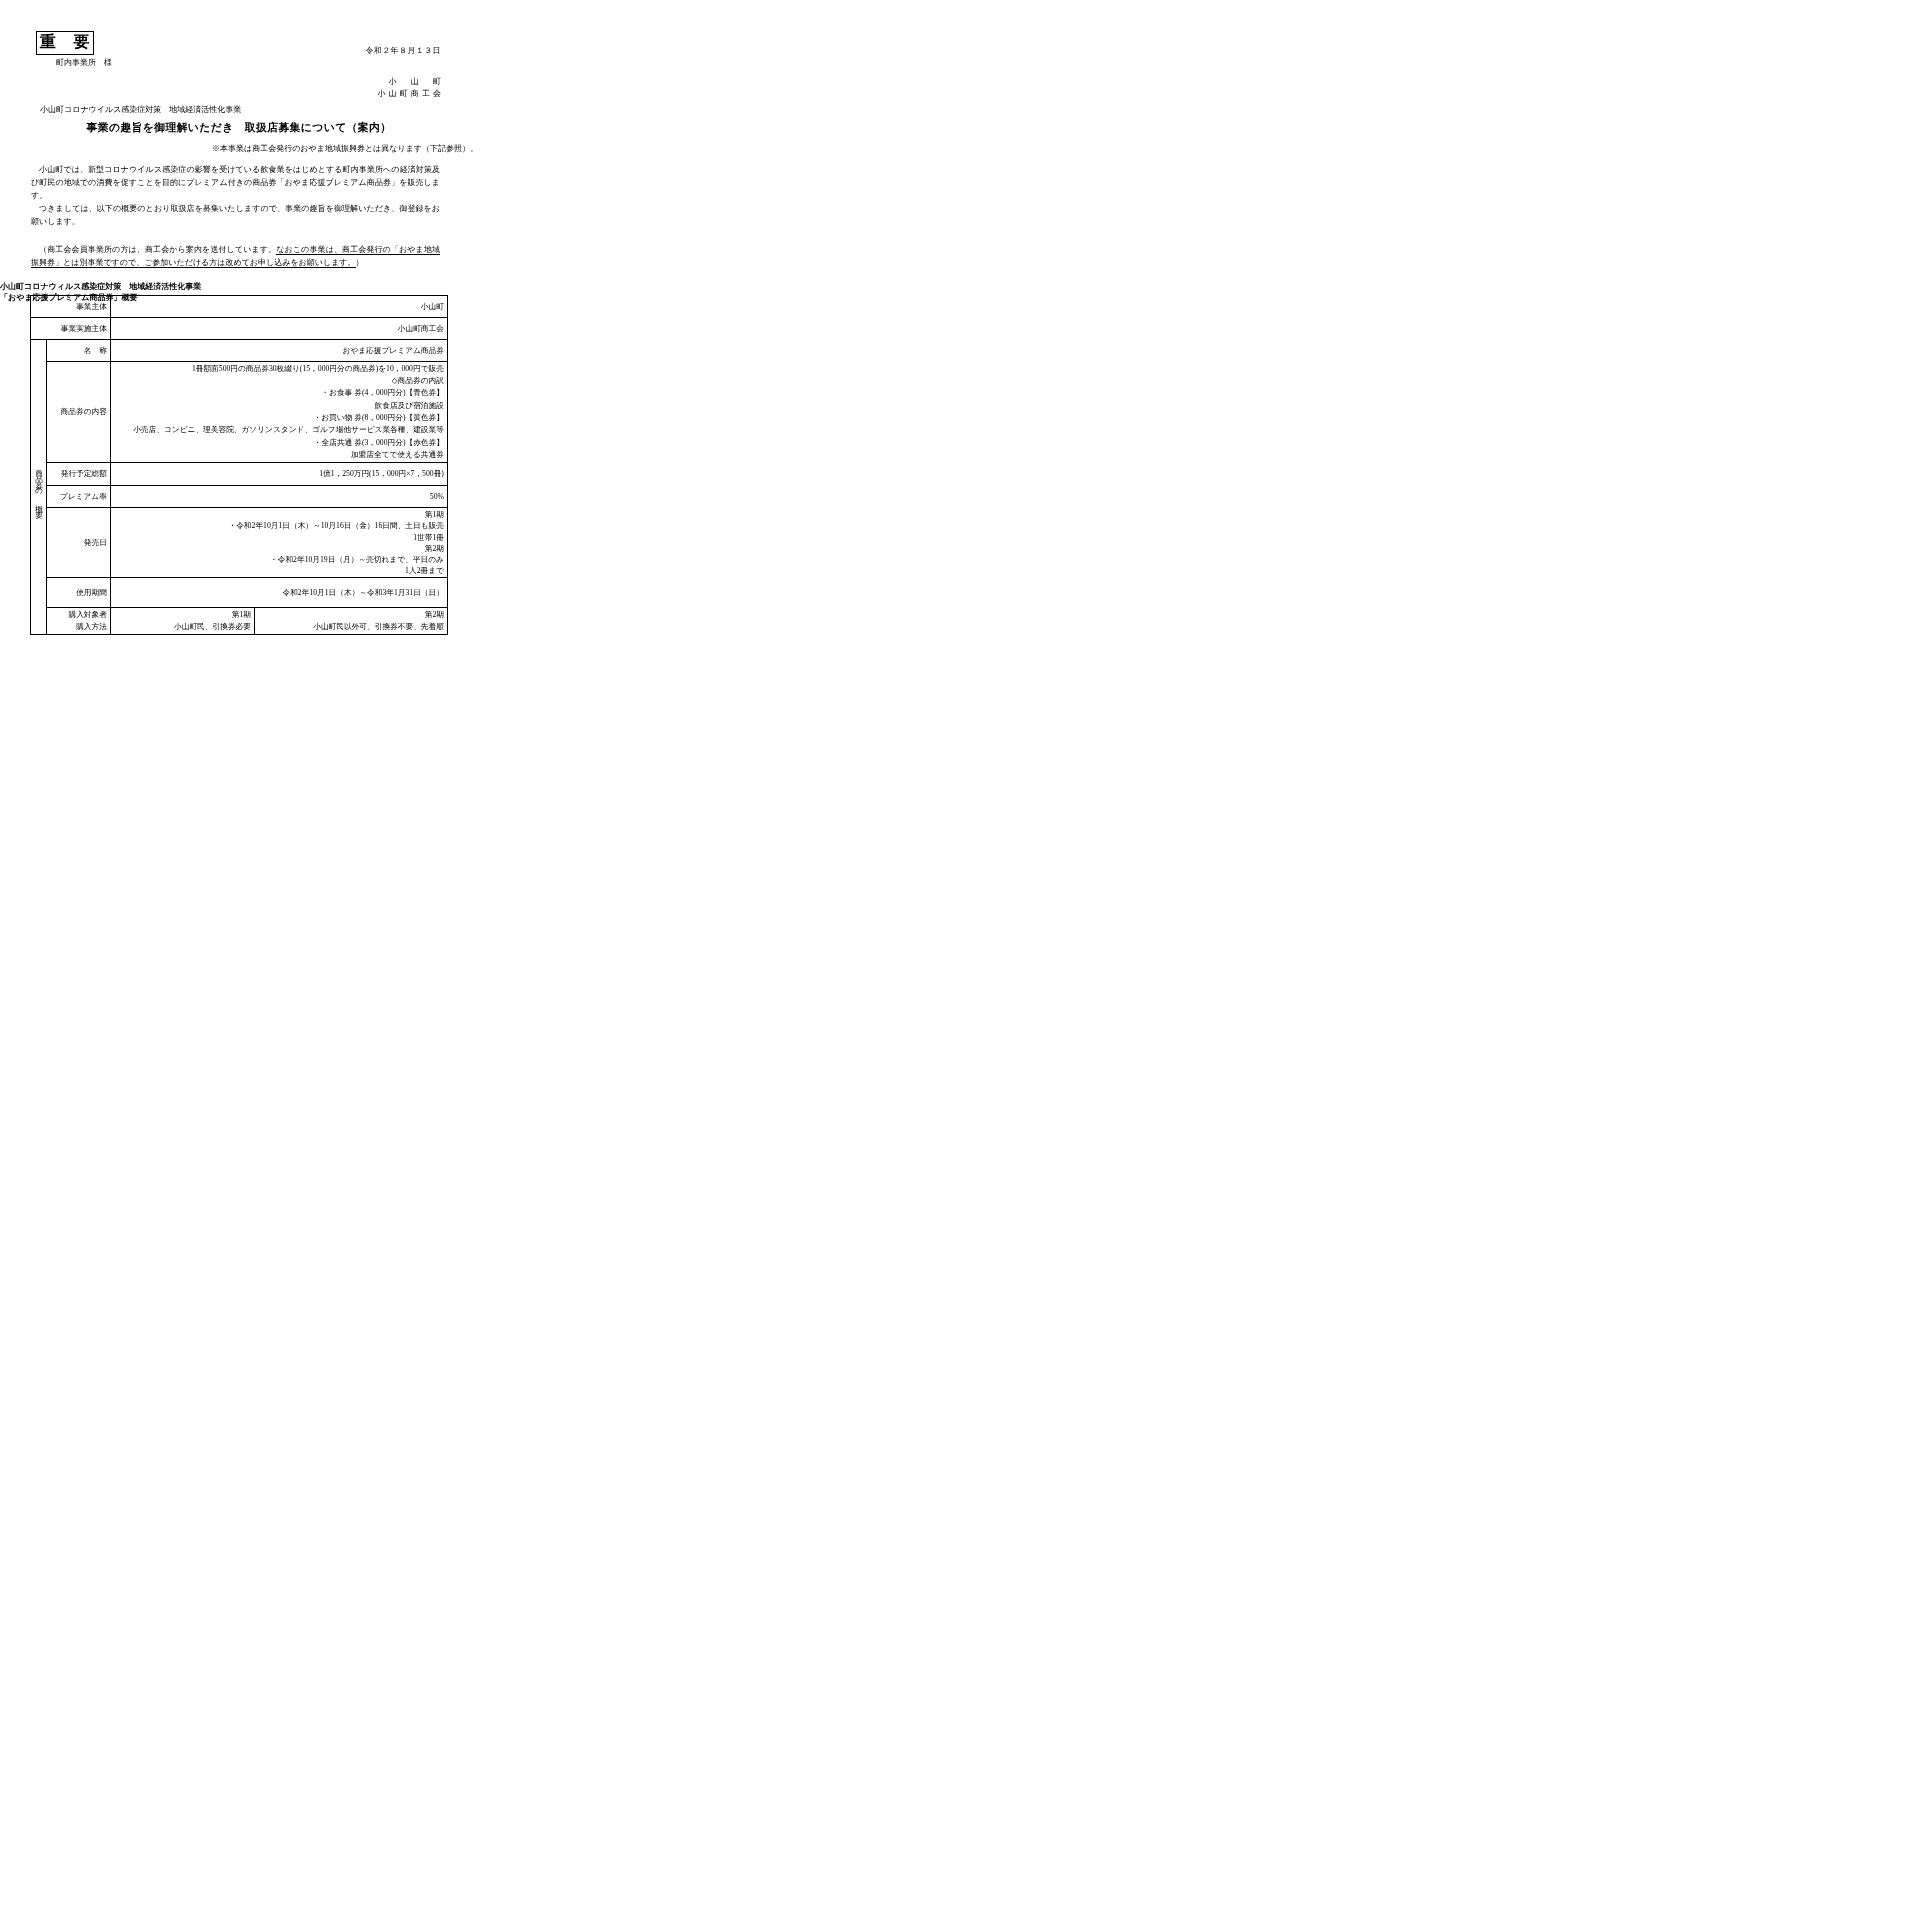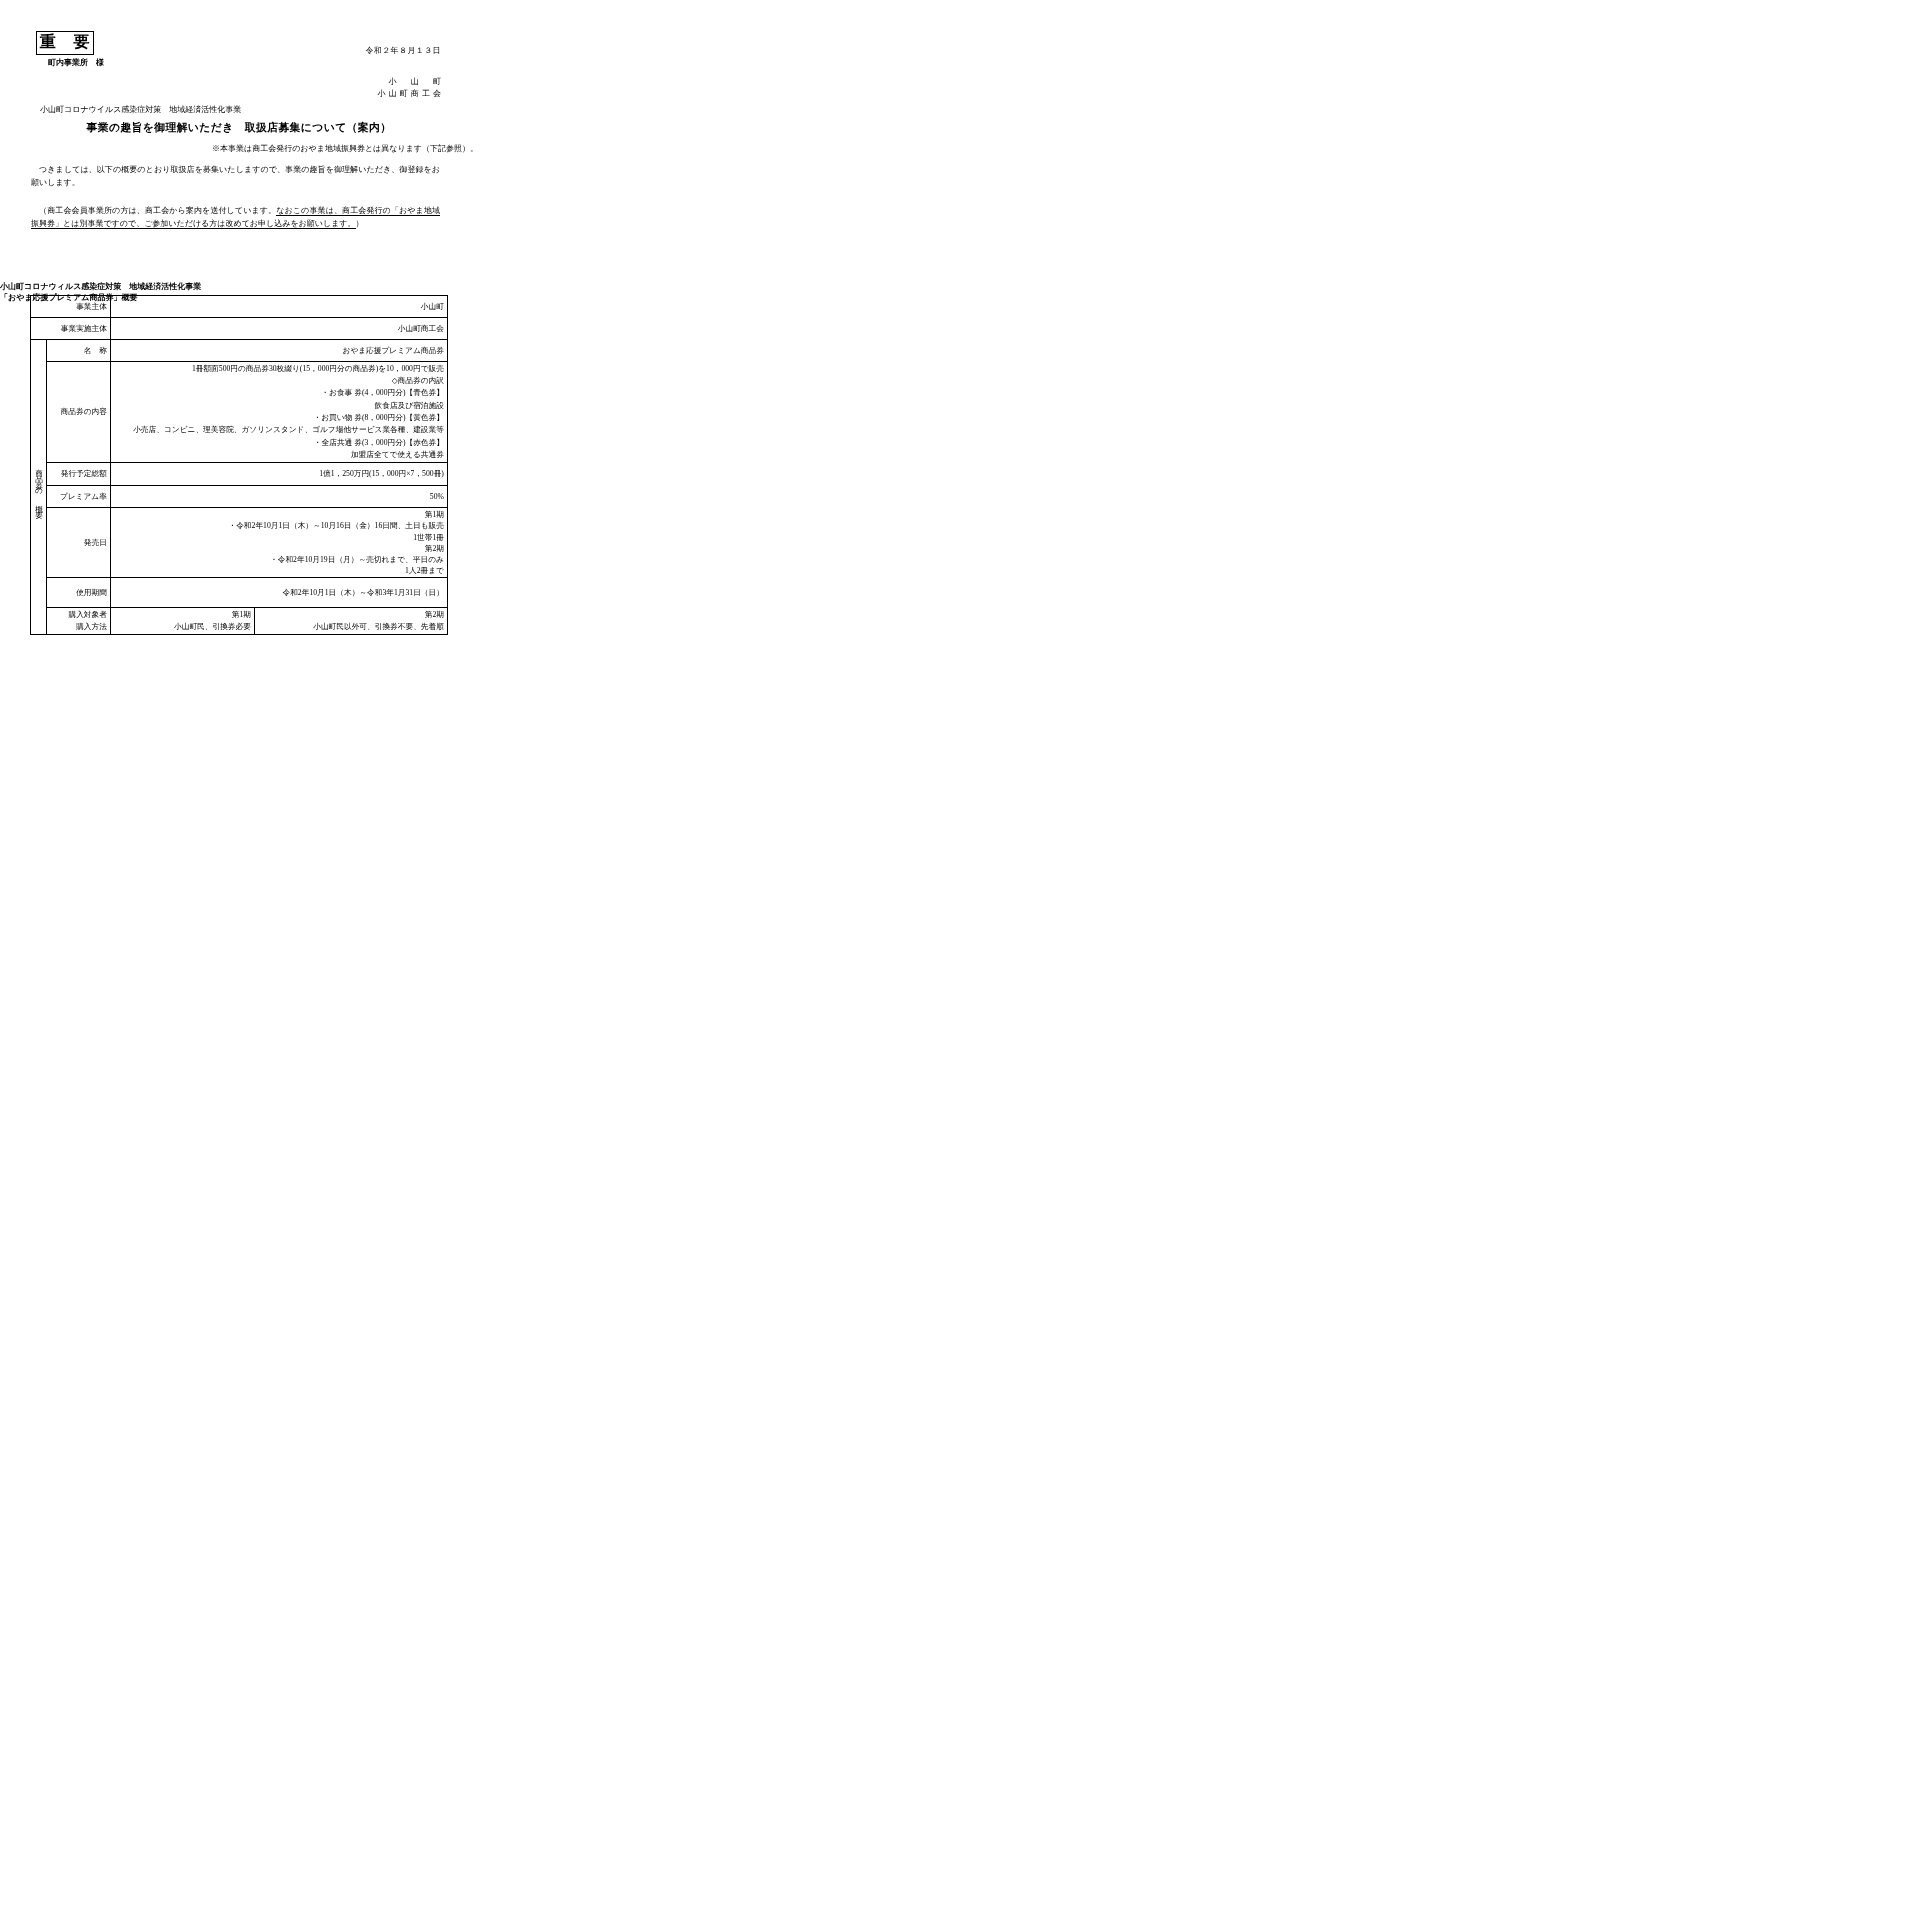--- a/index.html
+++ b/index.html
@@ -11,21 +11,21 @@
     font-size:8px;
     overflow:hidden;
   }
   
   .important-box{
     position:absolute;left:36px;top:31px;width:56px;height:21.6px;
     border:1.2px solid #000;
     display:flex;align-items:center;justify-content:center;
     font-size:16px;font-weight:bold;letter-spacing:0.8px;white-space:nowrap;
   }
-  .recipient{position:absolute;left:48px;top:57px;font-weight:bold;}
+  .recipient{position:absolute;left:56px;top:57px;}
   .right-col{position:absolute;right:37px;top:45px;text-align:right;line-height:12px;white-space:nowrap;}
   .doc-date{margin-bottom:19px;letter-spacing:0.4px;}
   .sender1{letter-spacing:3.1px;margin-right:-3.1px;}
   .sender2{letter-spacing:3.1px;margin-right:-3.1px;}
   
   .program-line{position:absolute;left:40px;top:104px;}
   .doc-title{
     position:absolute;left:0;top:121px;width:100%;text-align:center;
     font-family:"Liberation Sans","DejaVu Sans",sans-serif;
     font-weight:bold;font-size:10.8px;letter-spacing:0.4px;
@@ -78,20 +78,21 @@
     <div class="doc-date">令和２年８月１３日</div>
     <div class="sender1">小　山　町</div>
     <div class="sender2">小山町商工会</div>
   </div>
 
   <div class="program-line">小山町コロナウイルス感染症対策　地域経済活性化事業</div>
   <div class="doc-title">事業の趣旨を御理解いただき　取扱店募集について（案内）</div>
   <div class="doc-note">※本事業は商工会発行のおやま地域振興券とは異なります（下記参照）。</div>
 
   <div class="paragraphs">
+    <p>　小山町では、新型コロナウイルス感染症の影響を受けている飲食業をはじめとする町内事業所への経済対策及び町民の地域での消費を促すことを目的にプレミアム付きの商品券「おやま応援プレミアム商品券」を販売します。</p>
     <p>　つきましては、以下の概要のとおり取扱店を募集いたしますので、事業の趣旨を御理解いただき、御登録をお願いします。</p>
     <p class="p3"><span>　（商工会会員事業所の方は、商工会から案内を送付しています。</span><span class="ul">なおこの事業は、商工会発行の「おやま地域振興券」とは別事業ですので、ご参加いただける方は改めてお申し込みをお願いします。</span><span>）</span></p>
   </div>
 
   <div class="table-headings">
     <div>小山町コロナウィルス感染症対策　地域経済活性化事業</div>
     <div>「おやま応援プレミアム商品券」概要</div>
   </div>
 
   <table class="info-table">

